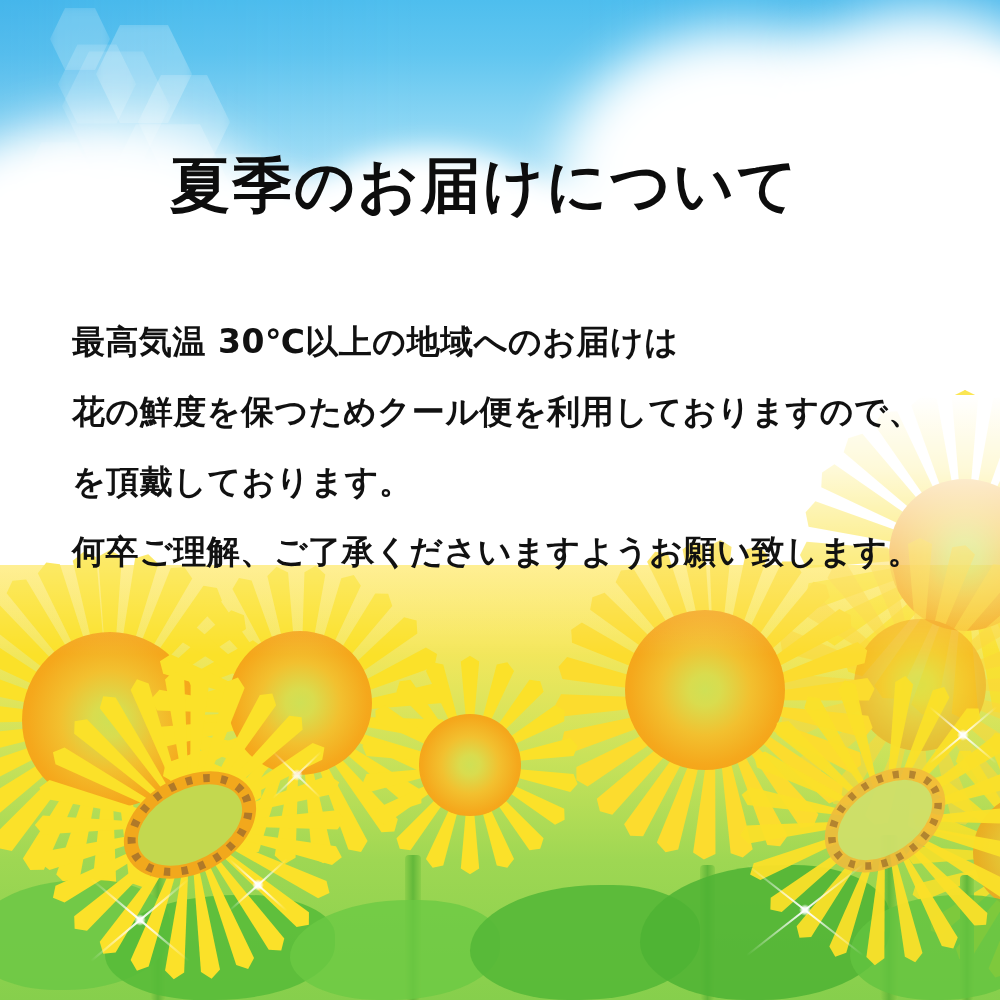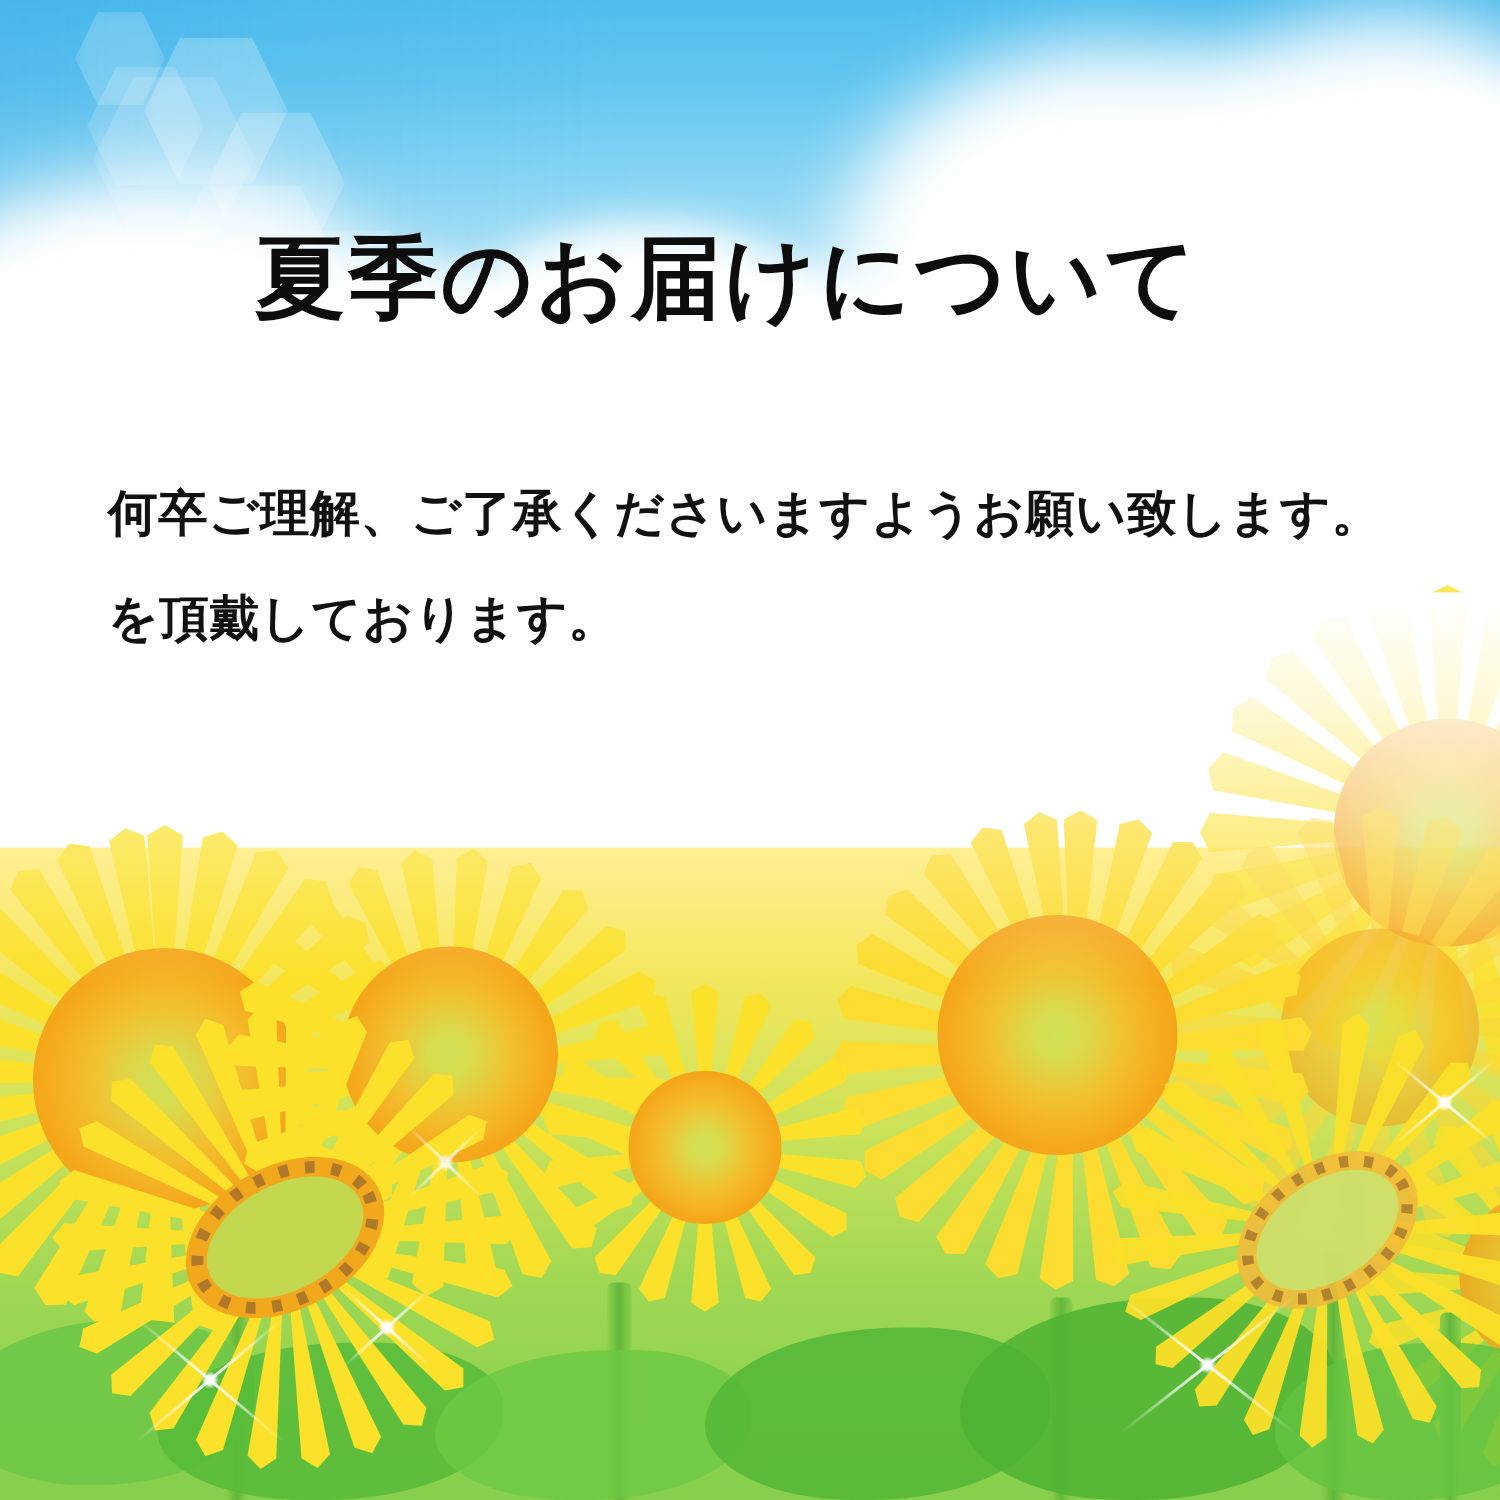--- a/index.html
+++ b/index.html
@@ -483,17 +483,19 @@
 
   <div class="sparkle" style="left:920px/1;top:690px;width:90px;height:90px;left:918px;">
     <i style="width:88px;height:2px;margin:-1px 0 0 -44px;transform:rotate(40deg);"></i>
     <i style="width:88px;height:2px;margin:-1px 0 0 -44px;transform:rotate(-40deg);"></i>
     <span class="dot"></span>
   </div>
 
   <h1 class="title">夏季のお届けについて</h1>
 
   <div class="body-text">
+    <div class="body-line">最高気温 30℃以上の地域へのお届けは</div>
+    <div class="body-line">花の鮮度を保つためクール便を利用しておりますので、</div>
+    <div class="body-line">を頂戴しております。</div>
     <div class="body-line">何卒ご理解、ご了承くださいますようお願い致します。</div>
-    <div class="body-line">を頂戴しております。</div>
   </div>
 
 </div>
 
 </body></html>

